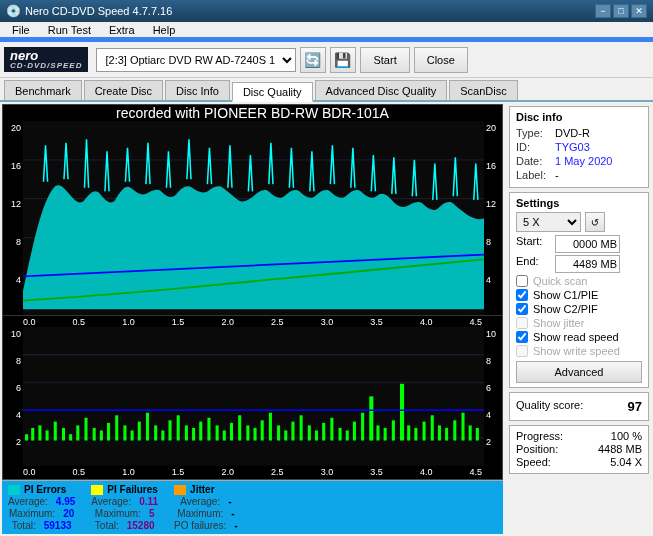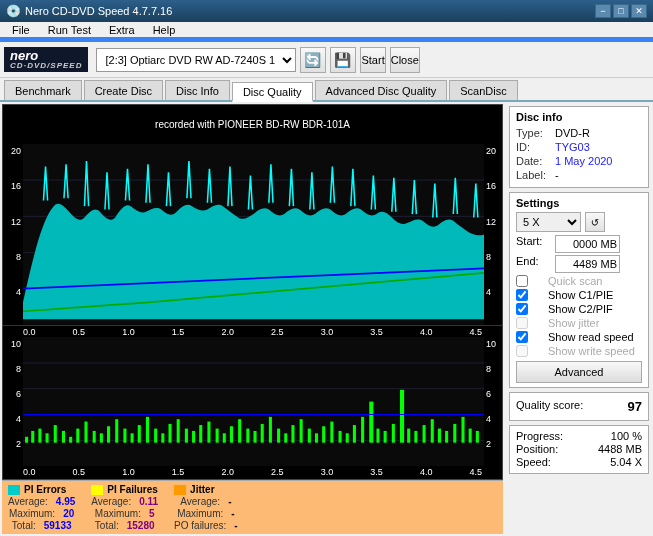--- a/index.html
+++ b/index.html
@@ -78,21 +78,21 @@
       border: 1px solid #999;
       height: 24px;
       width: 200px;
       font-size: 11px;
       padding: 0 4px;
     }
     .toolbar-btn {
       background: linear-gradient(to bottom, #f8f8f8, #e0e0e0);
       border: 1px solid #aaa;
       height: 26px;
-      padding: 0 0;
+      padding: 0 12px;
       cursor: pointer;
       font-size: 11px;
     }
     .toolbar-icon-btn {
       background: linear-gradient(to bottom, #f8f8f8, #e0e0e0);
       border: 1px solid #aaa;
       height: 26px;
       width: 26px;
       cursor: pointer;
       display: flex; align-items: center; justify-content: center;
@@ -125,23 +125,23 @@
       z-index: 1;
     }
     
     .main-content {
       display: flex;
       height: calc(536px - 22px - 20px - 36px - 24px);
       background: #f0f0f0;
     }
     .chart-title {
       color: white;
-      font-size: 10px;
+      font-size: 14px;
       text-align: center;
-      padding: 14px;
+      padding: 0;
       background: black;
     }
     
     .right-panel {
       width: 148px;
       padding: 4px;
       display: flex;
       flex-direction: column;
       gap: 4px;
     }
@@ -187,21 +187,21 @@
       height: 18px;
       font-size: 11px;
       width: 65px;
       padding: 0 2px;
       text-align: right;
     }
     .mb-label { font-size: 11px; }
     .checkbox-row {
       display: flex;
       align-items: center;
-      gap: 20px;
+      gap: 5px;
       font-size: 11px;
       margin-bottom: 2px;
     }
     .checkbox-row input[type=checkbox] { width: 12px; height: 12px; }
     .checkbox-row.disabled { color: #aaa; }
     .advanced-btn {
       background: linear-gradient(to bottom, #f8f8f8, #ddd);
       border: 1px solid #aaa;
       height: 22px;
       width: 100%;
@@ -223,21 +223,21 @@
     .progress-section {
       font-size: 11px;
     }
     .progress-row {
       display: flex;
       justify-content: space-between;
       margin-bottom: 1px;
     }
     
     .legend-bar {
-      background: #fdba74;
+      background: #0ea5e9;
       border-top: 1px solid #aaa;
       padding: 3px 6px;
       display: flex;
       gap: 16px;
       font-size: 10px;
     }
     .legend-item { display: flex; flex-direction: column; gap: 1px; }
     .legend-header { display: flex; align-items: center; gap: 4px; font-weight: bold; }
     .legend-color { width: 12px; height: 10px; display: inline-block; }
     .legend-stat { display: flex; justify-content: center; gap: 8px; }

